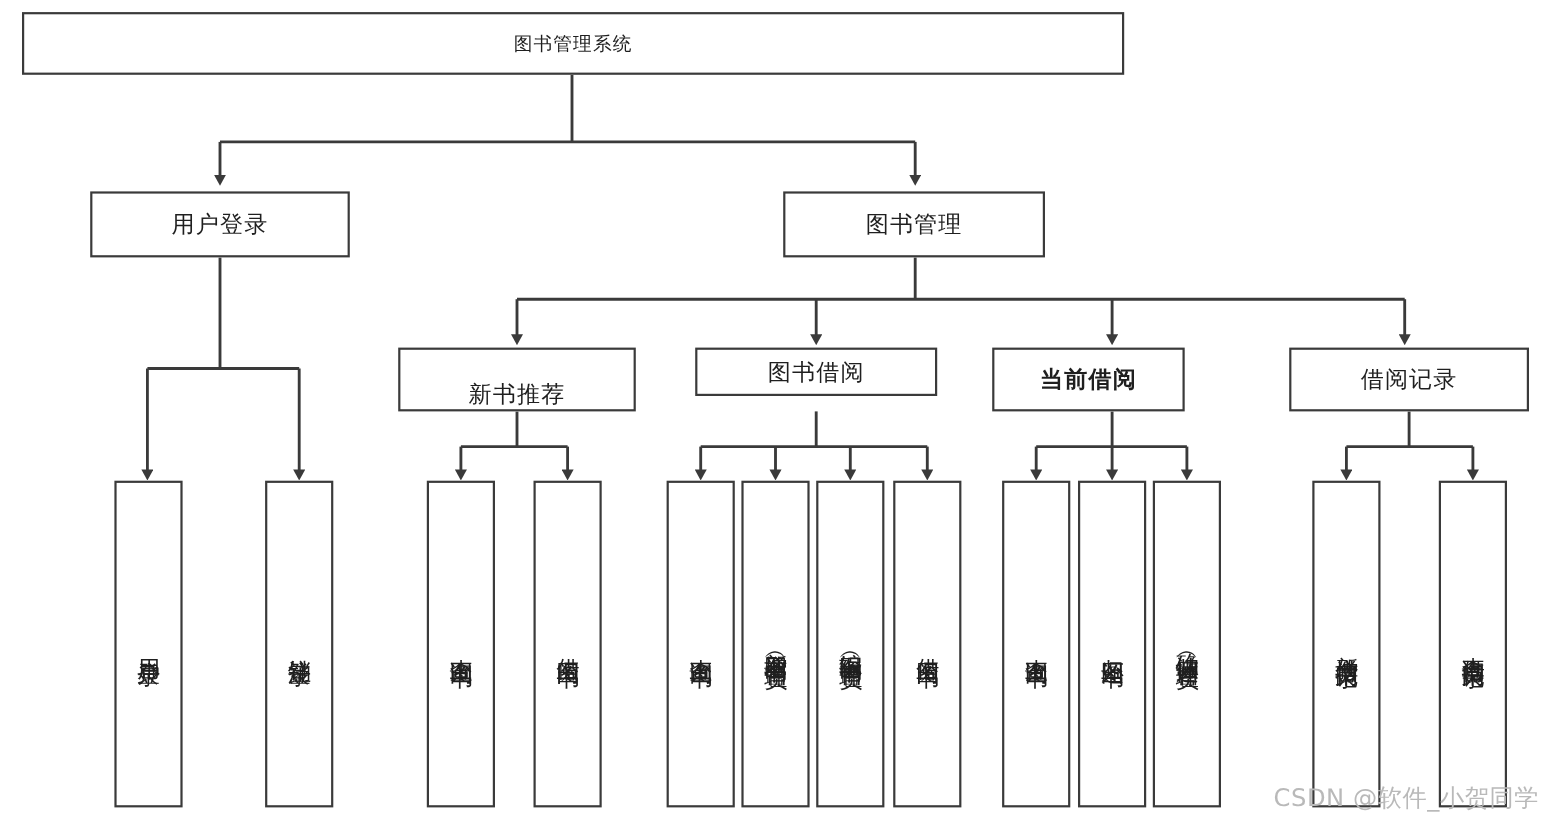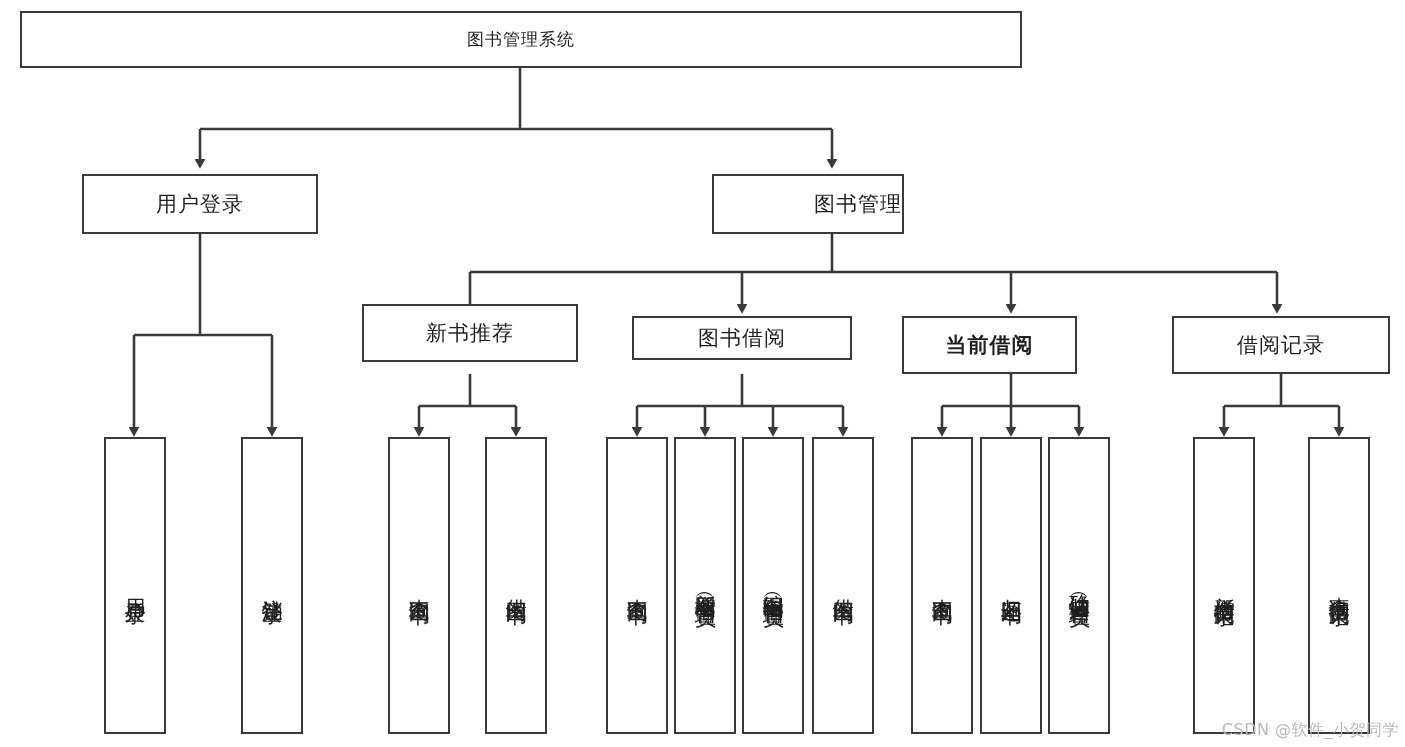--- a/index.html
+++ b/index.html
@@ -56,21 +56,21 @@
     left: 0;
     top: 0;
     width: 1405px;
     height: 747px;
     pointer-events: none;
   }
   .watermark {
     position: absolute;
     right: 6px;
     bottom: 6px;
-    font-size: 16px;
+    font-size: 22px;
     color: #b9b9b9;
     white-space: nowrap;
     letter-spacing: 0.5px;
   }
 </style>
 </head>
 <body>
 
 <div id="canvas">
 
@@ -124,25 +124,25 @@
     </g>
   </svg>
 
   <div class="node node-root" style="left:20px; top:11px; width:1002px; height:57px;">
     <span>图书管理系统</span>
   </div>
 
   <div class="node node-h" style="left:82px; top:174px; width:236px; height:60px;">
     <span>用户登录</span>
   </div>
-  <div class="node node-h" style="left:712px; top:174px; width:192px; height:60px;justify-content:flex-end;">
+  <div class="node node-h" style="left:712px; top:174px; width:238px; height:60px;">
     <span>图书管理</span>
   </div>
 
-  <div class="node node-h" style="left:362px; top:304px; width:216px; height:58px;">
+  <div class="node node-h" style="left:362px; top:316px; width:216px; height:58px;align-items:flex-end;">
     <span>新书推荐</span>
   </div>
   <div class="node node-h" style="left:632px; top:316px; width:220px; height:44px;">
     <span>图书借阅</span>
   </div>
   <div class="node node-h" style="left:902px; top:316px; width:175px; height:58px;font-weight:bold;">
     <span>当前借阅</span>
   </div>
   <div class="node node-h" style="left:1172px; top:316px; width:218px; height:58px;">
     <span>借阅记录</span>

